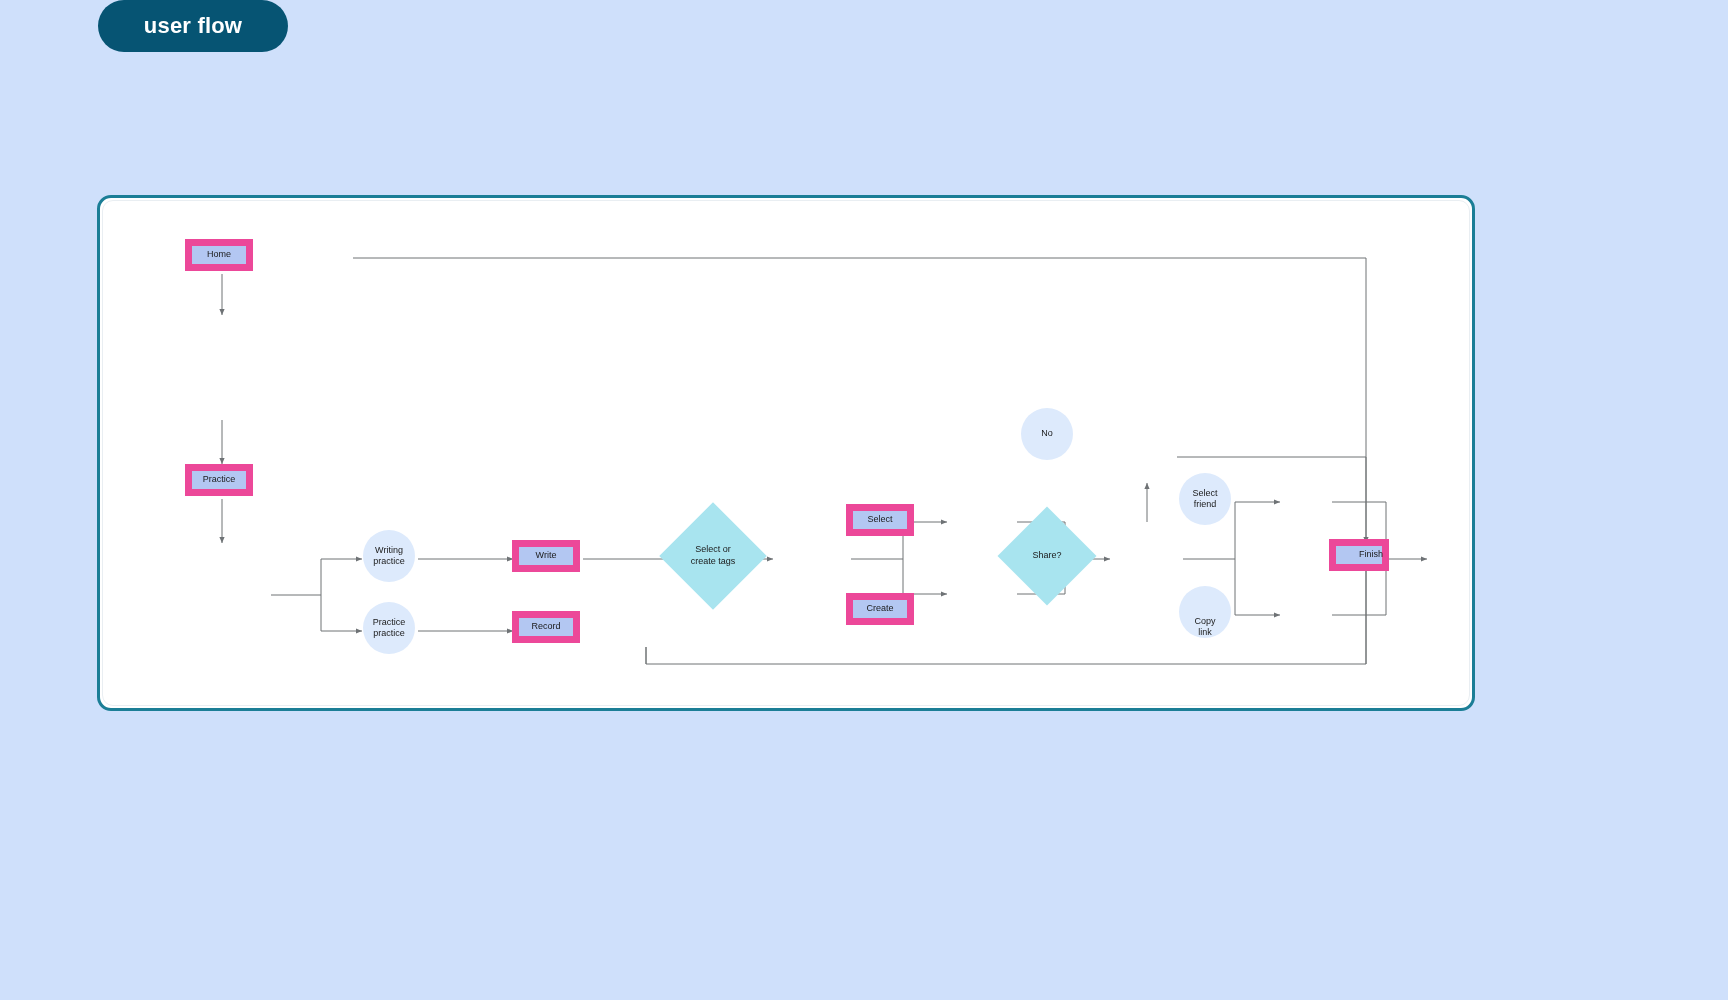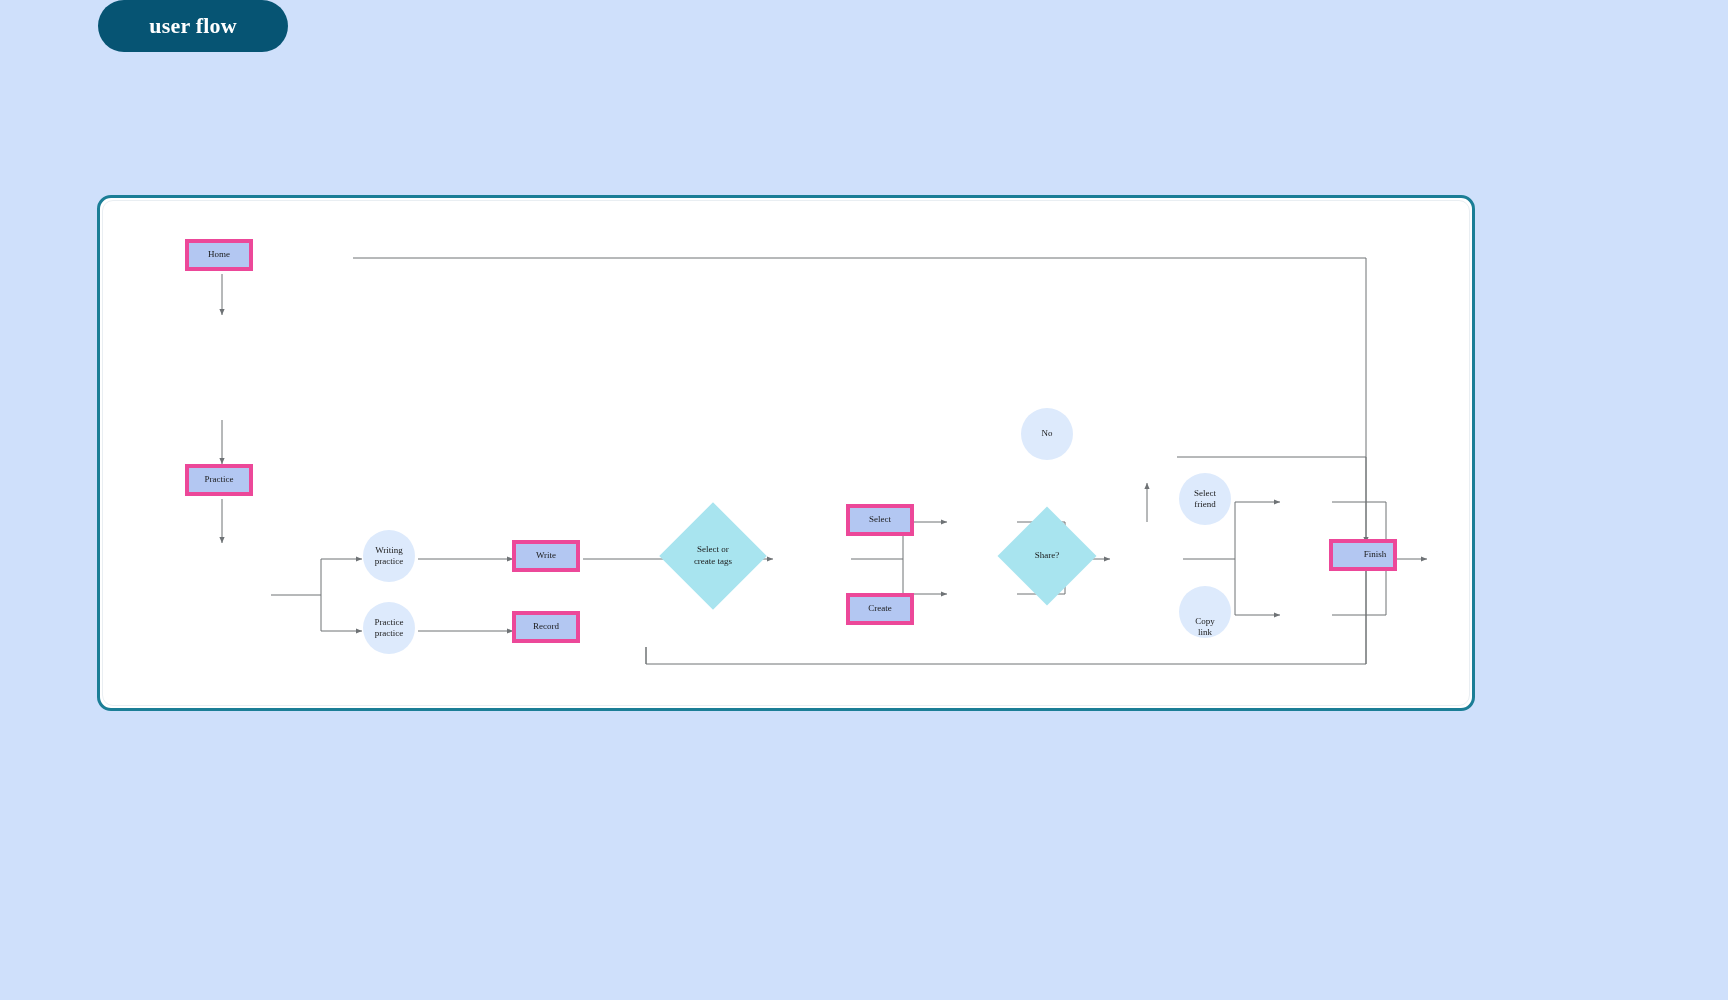--- a/index.html
+++ b/index.html
@@ -7,21 +7,20 @@
     margin: 0; padding: 0;
     width: 1728px; height: 1000px;
     background: #cfe0fb;
     font-family: "Liberation Sans", sans-serif;
     overflow: hidden;
   }
   #root {
     position: relative;
     width: 1728px; height: 1000px;
     background: #cfe0fb;
-    font-family: Liberation Serif, serif;
   }
 
   
   .title-pill {
     position: absolute;
     left: 98px; top: 0px;
     width: 190px; height: 52px;
     background: #065473;
     border-radius: 0 0 26px 26px;
     border-top-left-radius: 26px;
@@ -68,21 +67,21 @@
     align-items: center;
     justify-content: center;
     text-align: center;
     color: #1a1a1a;
     font-size: 9px;
     line-height: 1.25;
     white-space: pre-line;
   }
   .rect {
     background: #b3c7f2;
-    border: 4px solid #ec4899;
+    border: 7px solid #ec4899;
   }
   .diamond-wrap {
     position: absolute;
   }
   .diamond-shape {
     position: absolute;
     inset: 0;
     background: #a8e4ef;
     transform: rotate(45deg);
   }
@@ -233,17 +232,17 @@
   <div class="node circle" style="left:1179px; top:473px; width:52px; height:52px;">
     <span>Select
 friend</span>
   </div>
 
   <div class="node circle" style="left:1179px; top:586px; width:52px; height:52px;align-items:flex-end;">
     <span>Copy
 link</span>
   </div>
 
-  <div class="node rect" style="left:1329px; top:539px; width:68px; height:32px;padding-left:24px;">
+  <div class="node rect" style="left:1329px; top:539px; width:60px; height:32px;padding-left:24px;">
     <span>Finish</span>
   </div>
 
 </div>
 
 </body></html>

